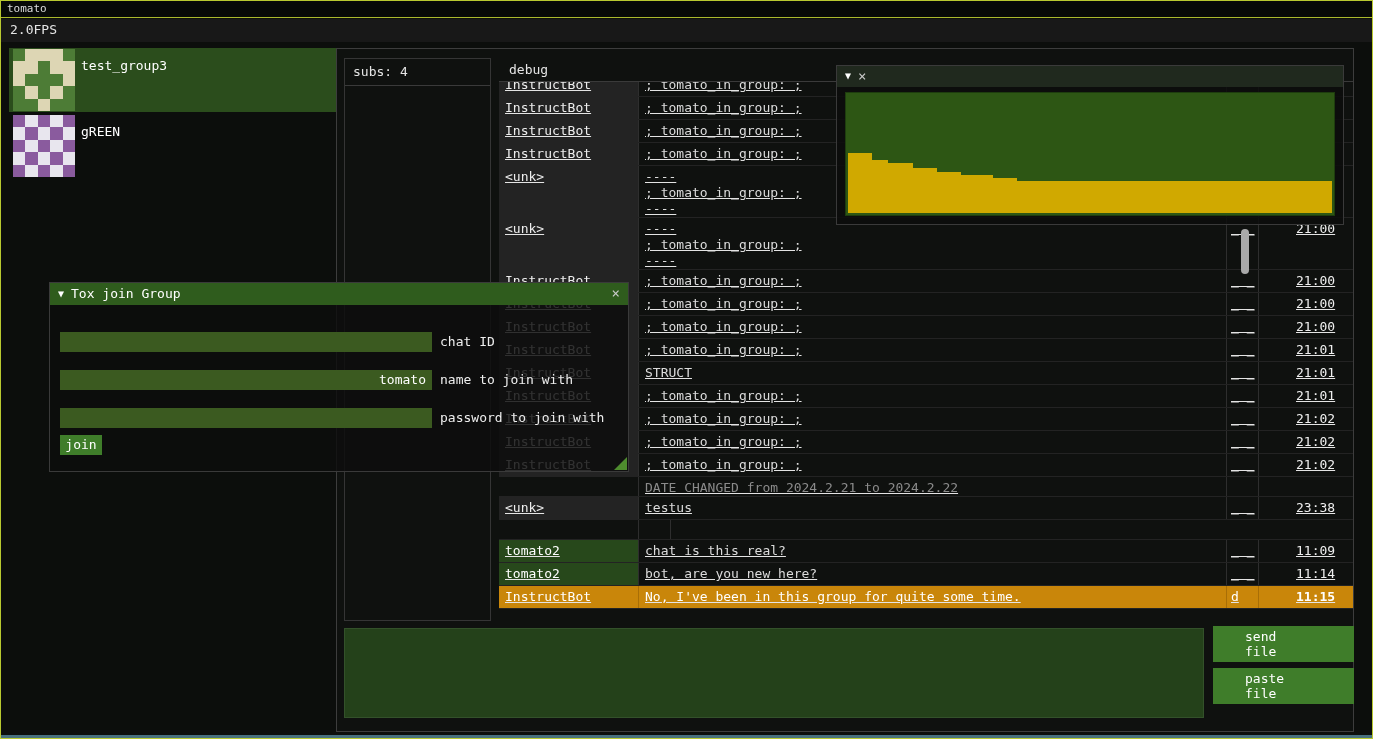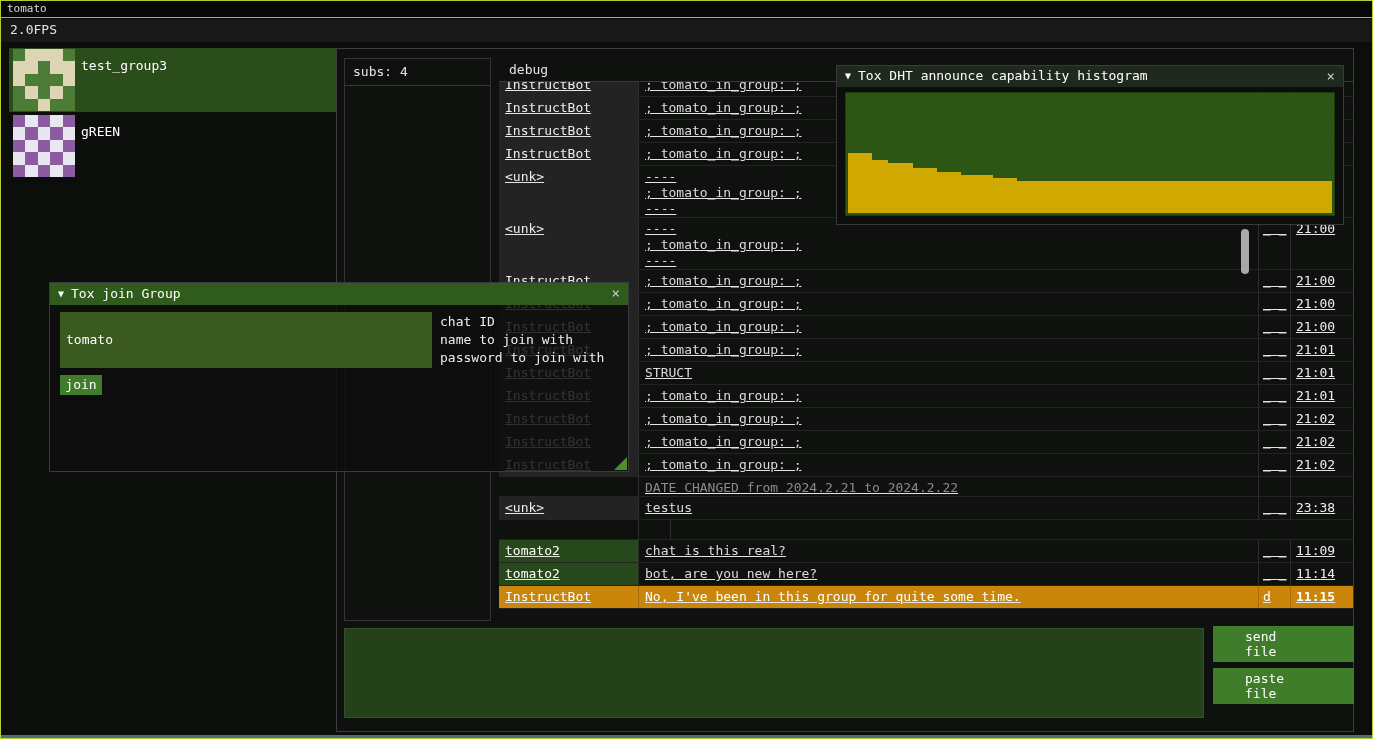--- a/index.html
+++ b/index.html
@@ -45,21 +45,21 @@
   .debug-tab { position:absolute; left:508px; top:61px; }
   .debug-sep { position:absolute; left:498px; top:80px; width:854px; height:1px; background:#3a3a3a; }
   .chat-table { position:absolute; left:498px; top:81px; width:854px; height:535px; overflow:hidden; }
   .chat-rows { margin-top:-8px;text-decoration:underline; }
   .chat-row { display:flex; border-bottom:1px solid #232323; box-sizing:border-box; overflow:hidden; }
   .cell { box-sizing:border-box; overflow:hidden; white-space:pre; }
   .cell-name { width:140px; background:#232323; padding:3px 6px; border-right:1px solid #2e2e2e; color:#ededed; }
   .cell-msg  { flex:1; padding:3px 6px; border-right:1px solid #2e2e2e; color:#dcdcdc; }
   .cell-msg div { line-height:16px; }
   .cell-flags{ width:32px; padding:3px 4px; border-right:1px solid #2e2e2e; color:#cfcfcf; }
-  .cell-time { width:62px; padding:3px 5px; color:#efefef; }
+  .cell-time { width:62px; padding:3px 5px; color:#efefef;margin-left:32px; }
   .nc-tomato { background:#27481b !important; color:#ffffff; }
   .nc-none   { background:transparent !important; }
   .date-row .cell-msg { color:#8b8b8b; }
   .hl, .hl .cell-name { background:#c9860a !important; color:#ffffff; }
   .hl .cell-msg, .hl .cell-flags, .hl .cell-time { color:#ffffff; }
   .hl .cell-name, .hl .cell-msg, .hl .cell-flags { border-right-color:#a86e06; }
   .hl .cell-time { font-weight:bold; }
 
   .scroll-thumb { position:absolute; left:1240px; top:228px; width:8px; height:45px;
     background:#a9a9a9; border-radius:4px; }
@@ -84,21 +84,21 @@
   .hist-title { background:#20291e; height:21px; }
   .hist-plot { position:absolute; left:8px; top:26px; right:8px; bottom:8px;
     border:1px solid #1e3d0e; display:flex; align-items:flex-end; padding:2px; box-sizing:border-box; }
   .hist-bar { flex:1; }
 
   
   .join-window { left:48px; top:281px; width:580px; height:190px; background:rgba(13,13,13,0.84); }
   .join-title { background:#2f5c1d; }
   .join-body { padding:7px 10px 0; }
   .join-desc div { color:#9a9a9a; line-height:20px; }
-  .field-row { display:flex; align-items:center; margin-top:2px; height:16px; }
+  .field-row { display:flex; align-items:center; margin-top:22px; height:16px;text-align:right; }
   .field-input { width:372px; height:20px; background:#3b5a20; padding:2px 6px;
     box-sizing:border-box; margin-right:8px; color:#ffffff; white-space:pre; overflow:hidden; }
   .field-label { color:#eeeeee; }
   .join-btn { margin-top:9px; width:42px; height:20px; background:#3f7d2a; color:#fff;
     display:flex; align-items:center; justify-content:center; }
   .resize-grip { position:absolute; right:1px; bottom:1px; width:0; height:0;
     border-left:13px solid transparent; border-bottom:13px solid #4e8c2e; }
 </style>
 </head>
 <body>
@@ -320,21 +320,20 @@
 
   <div class="compose"></div>
   <div class="file-btn send-btn">send
 file</div>
   <div class="file-btn paste-btn">paste
 file</div>
 
   <div class="fwin hist-window">
     <div class="fwin-title hist-title">
       <span class="collapse">▼</span>
-      <span class="ttl">Tox DHT announce capability histogram</span>
       <span class="close-x">×</span>
     </div>
     <div class="hist-plot" style="background: rgb(45, 86, 20);">
         <div class="hist-bar" style="height: 51%; background: rgb(208, 169, 0);"></div>
         <div class="hist-bar" style="height: 51%; background: rgb(208, 169, 0);"></div>
         <div class="hist-bar" style="height: 51%; background: rgb(208, 169, 0);"></div>
         <div class="hist-bar" style="height: 45%; background: rgb(208, 169, 0);"></div>
         <div class="hist-bar" style="height: 45%; background: rgb(208, 169, 0);"></div>
         <div class="hist-bar" style="height: 42%; background: rgb(208, 169, 0);"></div>
         <div class="hist-bar" style="height: 42%; background: rgb(208, 169, 0);"></div>

